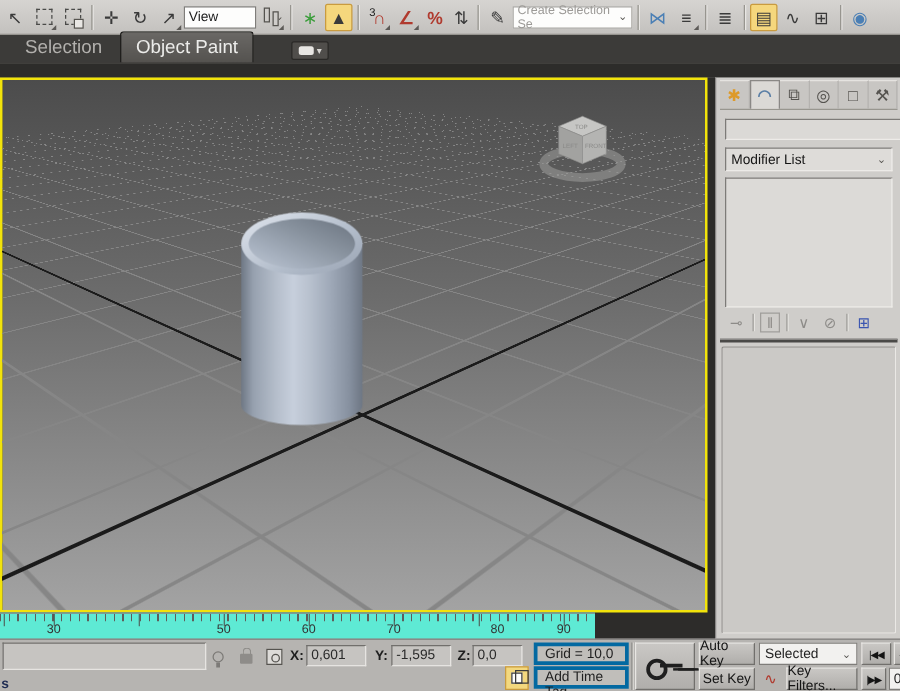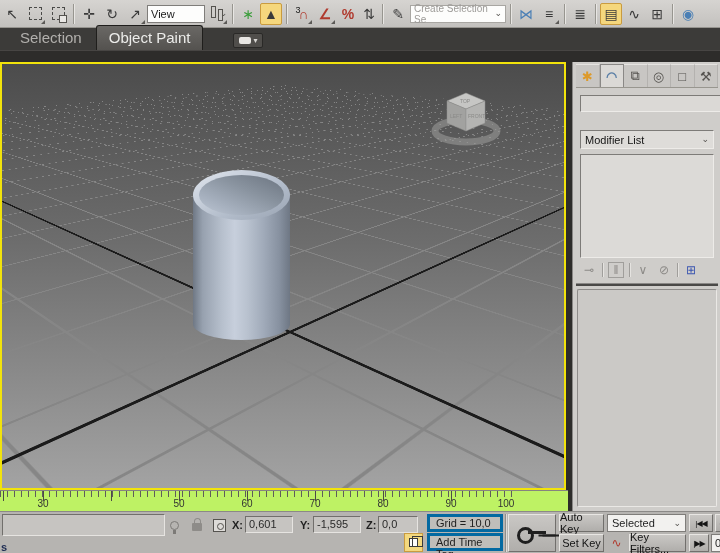--- a/index.html
+++ b/index.html
@@ -66,41 +66,41 @@
     background:linear-gradient(90deg,#6f7885 0%,#97a1af 10%,#b7c0cd 30%,#c7cfdc 43%,#b9c2cf 56%,#a0aab9 73%,#8791a0 89%,#6e7784 100%); }
   .tube-rim { position:absolute; top:0; left:0; width:97px; height:50px; border-radius:50%;
     background:linear-gradient(150deg,#d9dfe8 10%,#b3bdcb 60%,#99a3b2); }
   .tube-hole { position:absolute; top:5px; left:6px; width:85px; height:40px; border-radius:50%;
     background:linear-gradient(205deg,#6e7783 5%,#89939f 40%,#a7b1bf 75%,#bec7d4); }
 
   
   .viewcube { position:absolute; left:424px; top:22px; }
 
   
-  .ruler { width:568px; height:21px; background:#bef264; border-top:1px solid #868480; position:relative; overflow:hidden; }
+  .ruler { width:476px; height:21px; background:#5eead4; border-top:1px solid #868480; position:relative; overflow:hidden; }
   .ruler::before { content:""; position:absolute; left:0; top:0; width:516px; height:6px;
     background:repeating-linear-gradient(90deg,#5f5d5a 0 1px, transparent 1px 7px); }
   .ruler::after { content:""; position:absolute; left:0; top:0; width:516px; height:10px;
     background:repeating-linear-gradient(90deg,#4c4a47 0 1px, transparent 1px 68px);
     background-position:43px 0; }
   .ruler-num { position:absolute; top:7px; font-size:10px; color:#333; transform:translateX(-50%); }
 
   
   .panel { width:148px; background:#cfcdca; border-left:1px solid #8a8886; display:flex; flex-direction:column; padding:2px 2px 2px 3px; }
   .ptabs { display:flex; height:24px; background:#c8c6c3; border-bottom:1px solid #98968f; }
   .ptab { flex:1; display:flex; align-items:center; justify-content:center; font-size:13px; color:#55534f;
     border-right:1px solid #b4b2af; border-top:1px solid #e5e3e0; }
   .ptab.active { background:#dbd9d6; border:1px solid #8a8886; border-bottom:none; }
   .ic-create { color:#dd9a2a; }
   .ic-modify { color:#5b7fa6; font-weight:bold; }
   .name-row { display:flex; gap:4px; padding:7px 4px 4px; align-items:center; }
   .name-field { flex:1; height:17px; background:#dbd9d6; border:1px solid;
     border-color:#7d7b78 #edebe8 #edebe8 #7d7b78; font-size:11px; padding:0 3px; outline:none;
     font-family:"Liberation Sans", sans-serif; }
-  .mod-dd { margin:14px 4px 0; height:19px; background:#dedcd9; border:1px solid;
+  .mod-dd { margin:2px 4px 0; height:19px; background:#dedcd9; border:1px solid;
     border-color:#7d7b78 #edebe8 #edebe8 #7d7b78; display:flex; align-items:center;
     justify-content:space-between; padding:0 4px; font-size:11px; color:#141414; }
   .stack { margin:5px 4px 0; height:104px; background:#dcdad7; border:1px solid;
     border-color:#7d7b78 #edebe8 #edebe8 #7d7b78; }
   .stack-bar { height:24px; display:flex; align-items:center; padding:0 5px; gap:5px;
     color:#8d8b88; font-size:12px; }
   .stack-bar .vs { width:1px; height:14px; background:#a09e9b; box-shadow:1px 0 0 #e5e3e0; }
   .sb-btn { width:16px; height:16px; display:flex; align-items:center; justify-content:center; }
   .sb-btn.framed { border:1px solid #a09e9b; }
   .sb-config { color:#3a55b0; }
@@ -251,21 +251,21 @@
         <text x="42" y="32" font-size="5" fill="#8a8a88">FRONT</text>
       </svg>
     </div>
 
     <div class="ruler" id="ruler">
         <span class="ruler-num" style="left: 43px;">30</span>
         <span class="ruler-num" style="left: 111px; margin-top: 48px;">40</span>
         <span class="ruler-num" style="left: 179px;">50</span>
         <span class="ruler-num" style="left: 247px;">60</span>
         <span class="ruler-num" style="left: 315px;">70</span>
-        <span class="ruler-num" style="left: 383px;">80</span>
+        <span class="ruler-num" style="left: 398px;">80</span>
         <span class="ruler-num" style="left: 451px;">90</span>
         <span class="ruler-num" style="left: 506px;">100</span>
       </div>
   </div>
 
   <div class="panel">
     <div class="ptabs">
       <span class="ptab">
           <span class="ic-create">✱</span>
         </span>

